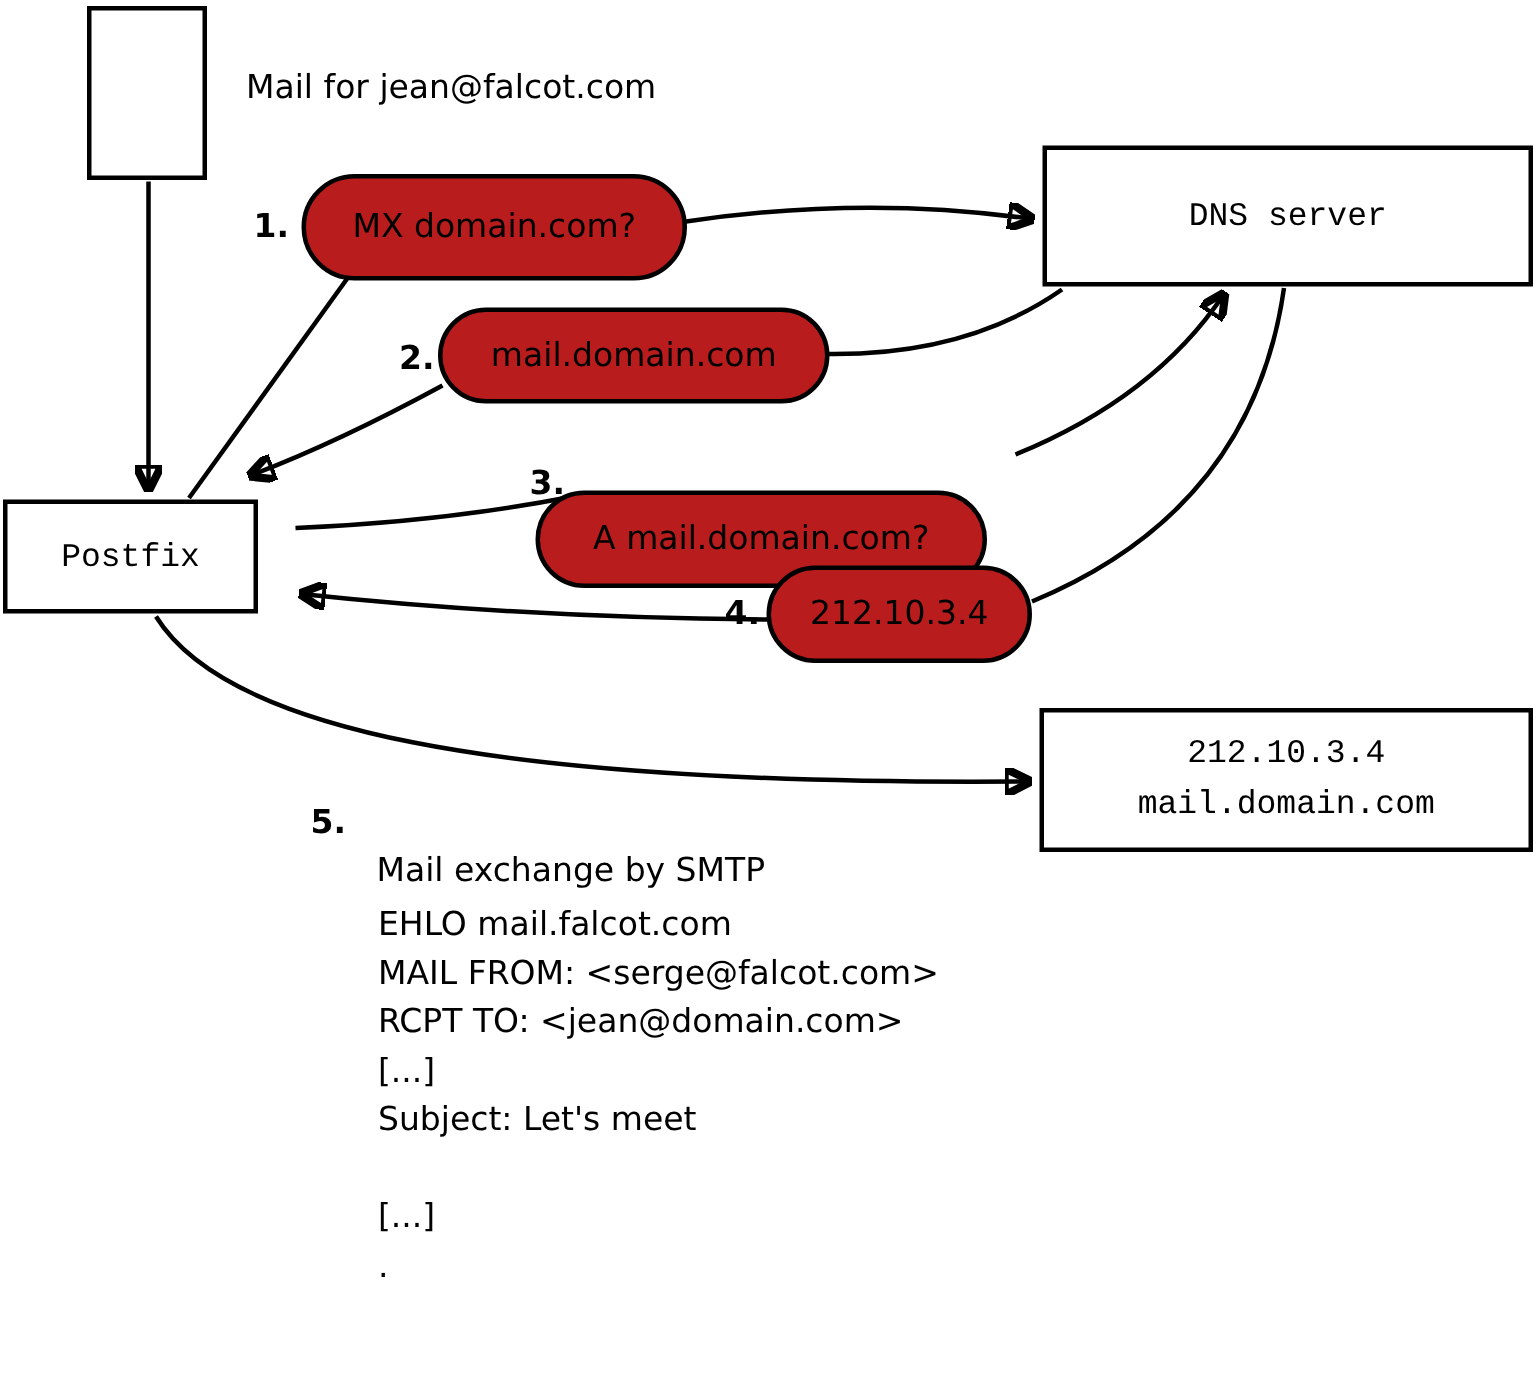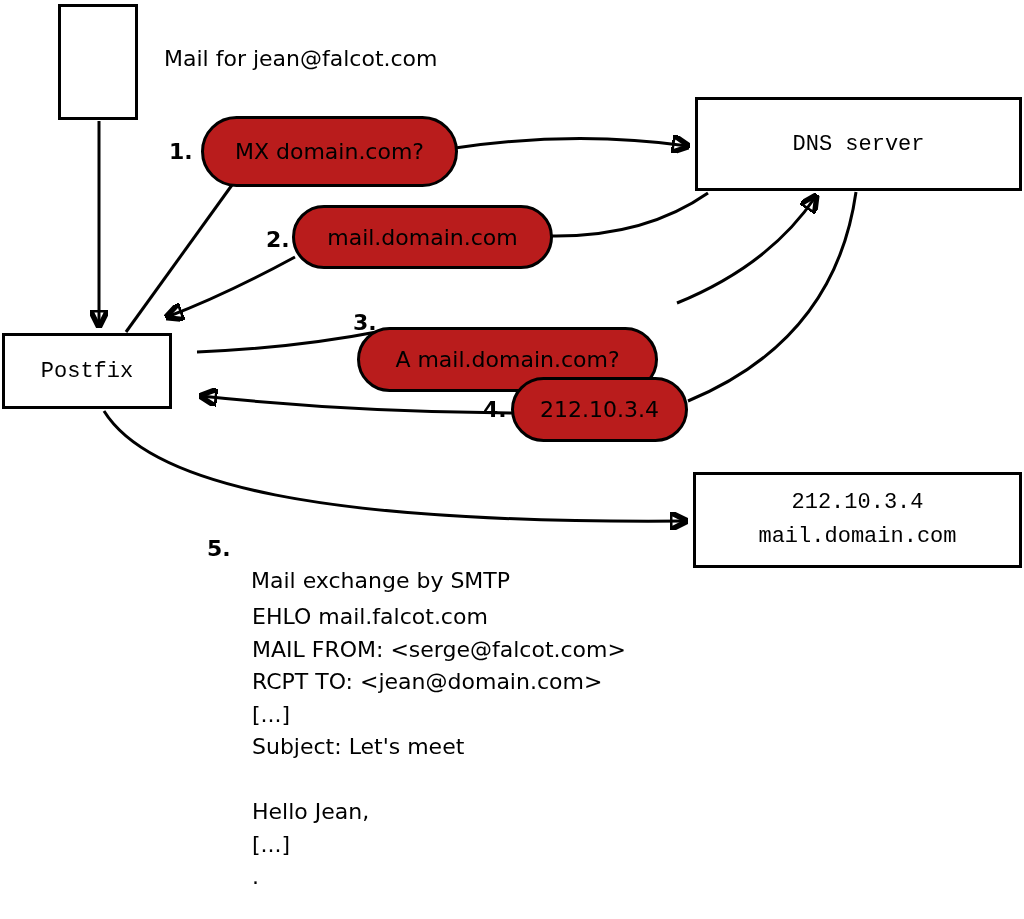--- a/index.html
+++ b/index.html
@@ -172,18 +172,17 @@
   <div class="step-num num-5">5.</div>
   <div class="caption step5-caption">Mail exchange by SMTP</div>
 
   <div class="smtp-block">
     <div class="smtp-line">EHLO mail.falcot.com</div>
     <div class="smtp-line">MAIL FROM: &lt;serge@falcot.com&gt;</div>
     <div class="smtp-line">RCPT TO: &lt;jean@domain.com&gt;</div>
     <div class="smtp-line">[...]</div>
     <div class="smtp-line">Subject: Let's meet</div>
     <div class="smtp-line"></div>
-    <div class="smtp-line">Hello Jean,</div>
     <div class="smtp-line">[...]</div>
     <div class="smtp-line">.</div>
   </div>
 
 </div>
 
 </body></html>

